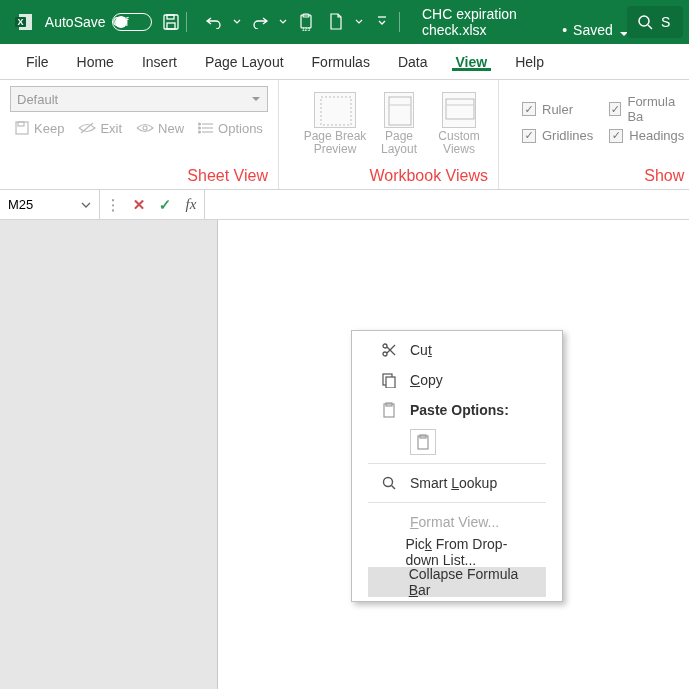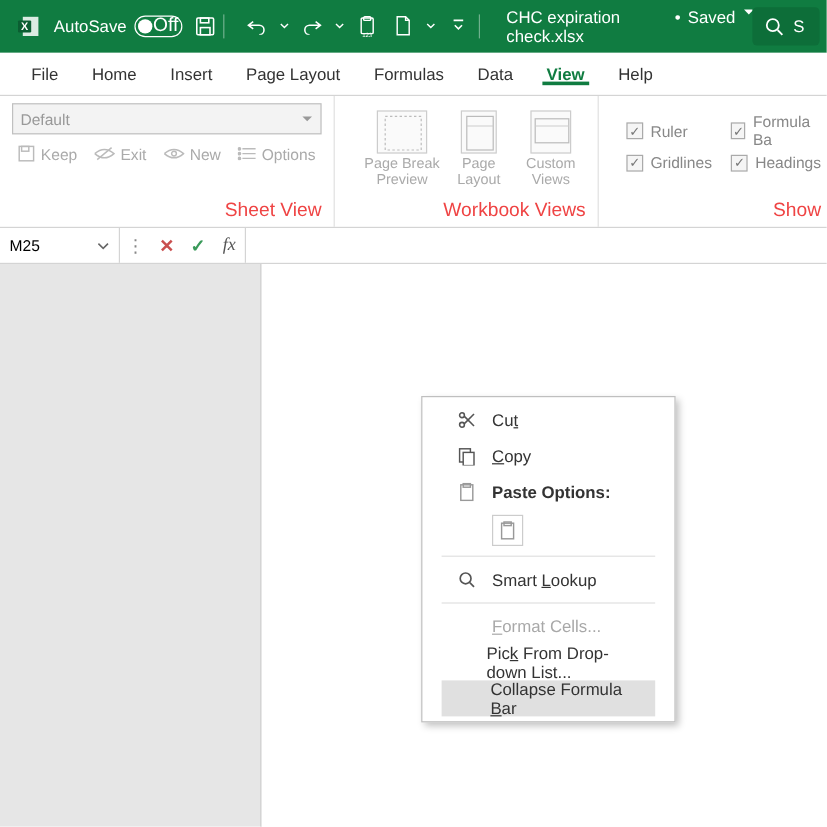--- a/index.html
+++ b/index.html
@@ -4,25 +4,25 @@
 <style>
 * { box-sizing: border-box; margin: 0; padding: 0; font-family: "Segoe UI", Arial, sans-serif; }
 body { background: #fff; width: 689px; height: 689px; overflow: hidden; position: relative; }
 
 
 .titlebar { background: #107c41; height: 44px; display: flex; align-items: center; color: #fff; padding: 0 6px; }
 .app-icon { width: 24px; height: 24px; margin: 0 6px 0 8px; display:flex; align-items:center; justify-content:center; }
 .autosave { display: flex; align-items: center; gap: 6px; font-size: 14px; margin-left: 4px; }
 .toggle { width: 40px; height: 18px; border: 1.5px solid #fff; border-radius: 10px; display: flex; align-items: center; position: relative; }
 .toggle-knob { width: 12px; height: 12px; border-radius: 50%; background: #fff; position: absolute; left: 2px; }
-.toggle-text { font-size: 16px; position: absolute; right: 2px; color:#fff;margin-left:16px; }
+.toggle-text { font-size: 12px; position: absolute; right: 22px; color:#fff;margin-left:16px; }
 .qat { display: flex; align-items: center; gap: 4px; margin-left: 10px; }
 .qat-btn { width: 26px; height: 26px; display: flex; align-items: center; justify-content: center; border-radius: 3px; cursor:pointer; }
 .qat-sep { width: 1px; height: 20px; background: rgba(255,255,255,0.4); margin: 0 4px; }
-.filename { margin-left: 18px; font-size: 14px; display:flex; align-items:flex-start; gap:6px; }
+.filename { margin-left: 18px; font-size: 14px; display:flex; align-items:flex-end; gap:6px; }
 .search-box { margin-left: auto; background: #0d6e39; height: 32px; min-width: 56px; display: flex; align-items: center; padding: 0 10px; border-radius: 4px; gap:8px; }
 
 
 .tabs { height: 36px; display: flex; align-items: center; padding: 0 12px; gap: 0; border-bottom: 1px solid #d4d4d4; background:#fff; }
 .tab { padding: 0 14px; height: 19px; display: flex; align-items: center; font-size: 14px; color: #333; cursor:pointer; }
 .tab.active { color: #107c41; font-weight: 600; position: relative; }
 .tab.active::after { content:""; position:absolute; bottom:0; left:10px; right:10px; height:3px; background:#107c41; }
 
 
 .ribbon { height: 110px; background: #fff; border-bottom: 1px solid #d4d4d4; display: flex; gap: 13px; }
@@ -334,21 +334,21 @@
       <svg width="16" height="16" viewBox="0 0 16 16" fill="none" stroke="#555" stroke-width="1.4">
           <circle cx="7" cy="7" r="4.5"></circle>
           <line x1="10.5" y1="10.5" x2="14" y2="14"></line>
         </svg>
     </span>
     <span><span>Smart </span><span class="underline-char">L</span><span>ookup</span></span>
   </div>
   <div class="ctx-sep"></div>
   <div class="ctx-item disabled">
     <span class="ctx-icon"></span>
-    <span><span class="underline-char">F</span><span>ormat Cells...</span></span>
+    <span><span class="underline-char">F</span><span>ormat View...</span></span>
   </div>
   <div class="ctx-item">
     <span class="ctx-icon"></span>
     <span><span>Pic</span><span class="underline-char">k</span><span> From Drop-down List...</span></span>
   </div>
   <div class="ctx-item hover">
     <span class="ctx-icon"></span>
     <span><span>Collapse Formula </span><span class="underline-char">B</span><span>ar</span></span>
   </div>
 </div>

